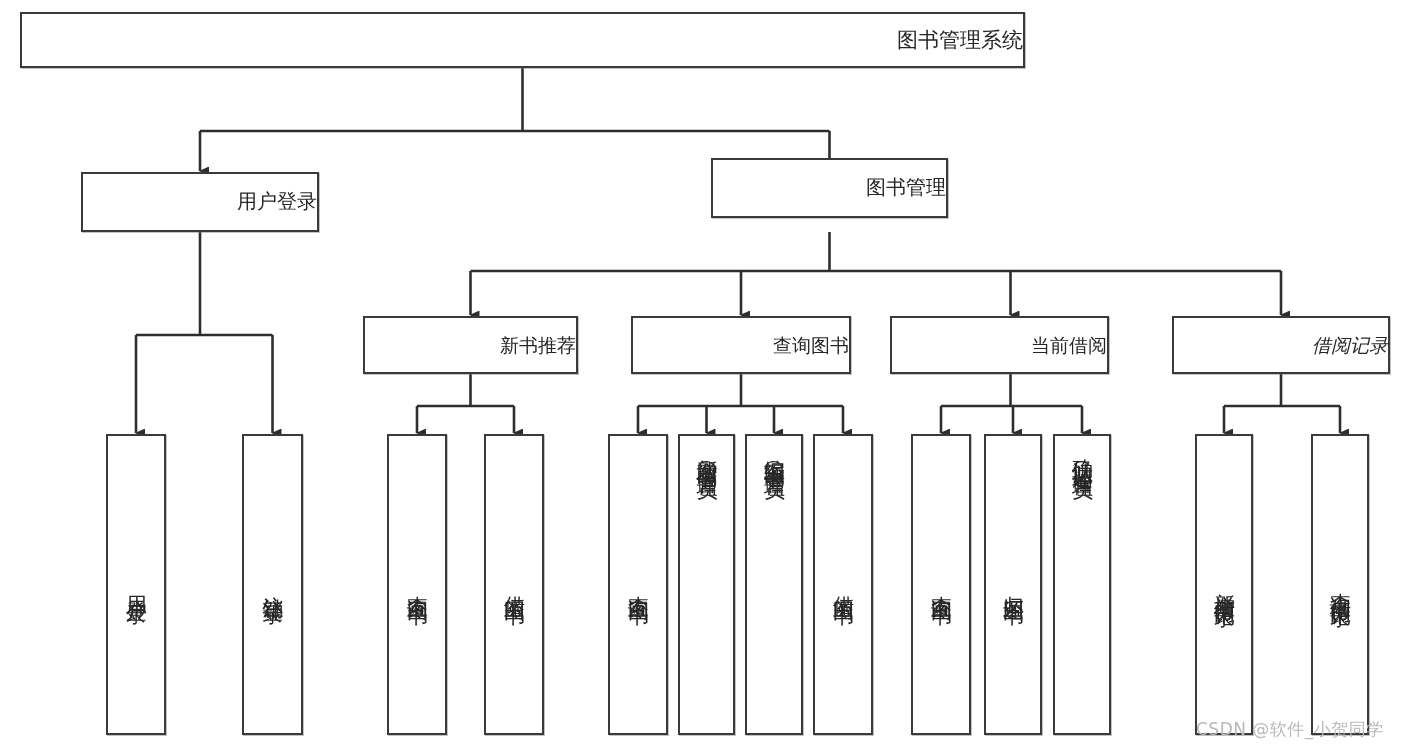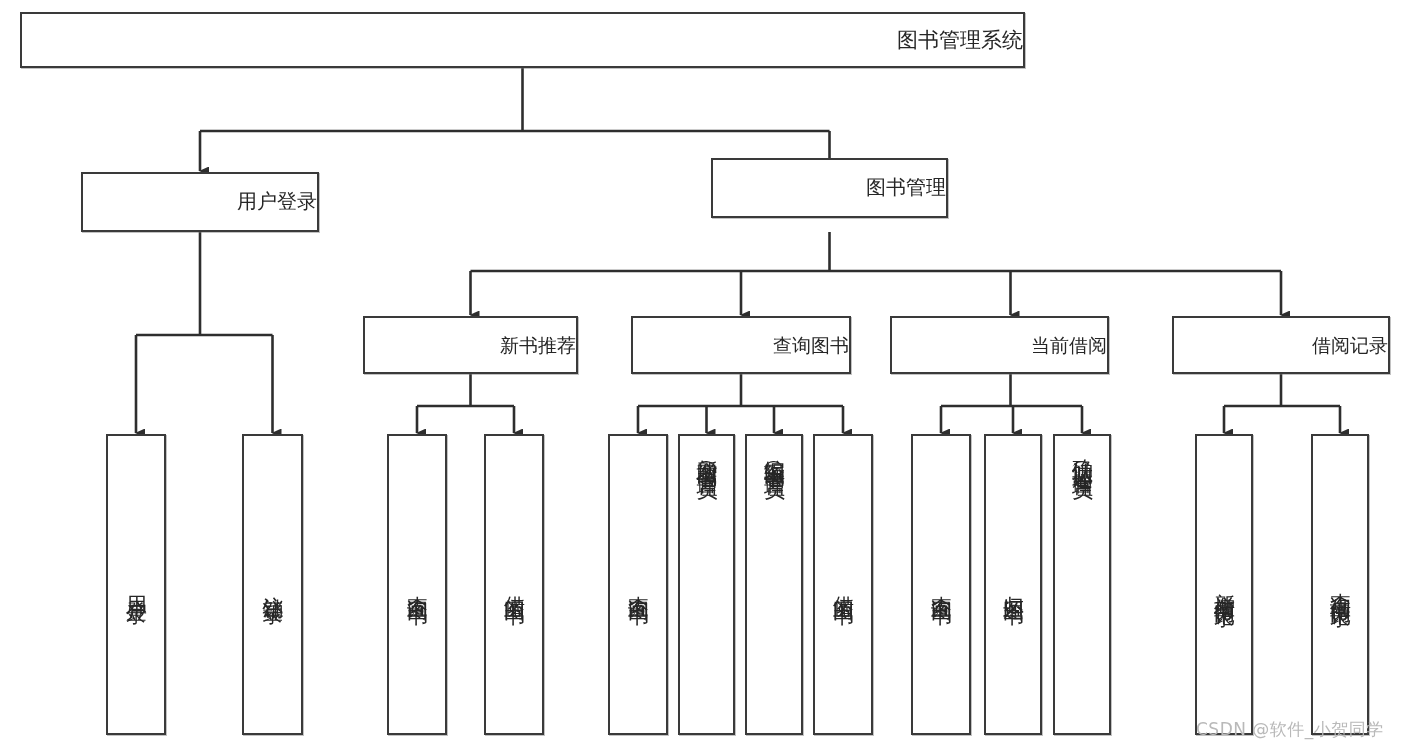--- a/index.html
+++ b/index.html
@@ -135,21 +135,21 @@
       </div>
       <div class="node node-level3" style="left: 363px; top: 316px; width: 215px; height: 58px;">
         <span class="label">新书推荐</span>
       </div>
       <div class="node node-level3" style="left: 631px; top: 316px; width: 220px; height: 58px;">
         <span class="label">查询图书</span>
       </div>
       <div class="node node-level3" style="left: 890px; top: 316px; width: 219px; height: 58px;">
         <span class="label">当前借阅</span>
       </div>
-      <div class="node node-level3" style="left: 1172px; top: 316px; width: 218px; height: 58px;">
+      <div class="node node-level3" style="left: 1172px; top: 316px; width: 218px; height: 58px; font-style: italic;">
         <span class="label">借阅记录</span>
       </div>
       <div class="node node-leaf leaf-centered" style="left: 106px; top: 434px; width: 60px; height: 301px;">
         <span class="label">用户登录</span>
       </div>
       <div class="node node-leaf leaf-centered" style="left: 242px; top: 434px; width: 61px; height: 301px;">
         <span class="label">注销登录</span>
       </div>
       <div class="node node-leaf leaf-centered" style="left: 387px; top: 434px; width: 60px; height: 301px;">
         <span class="label">查询图书</span>

